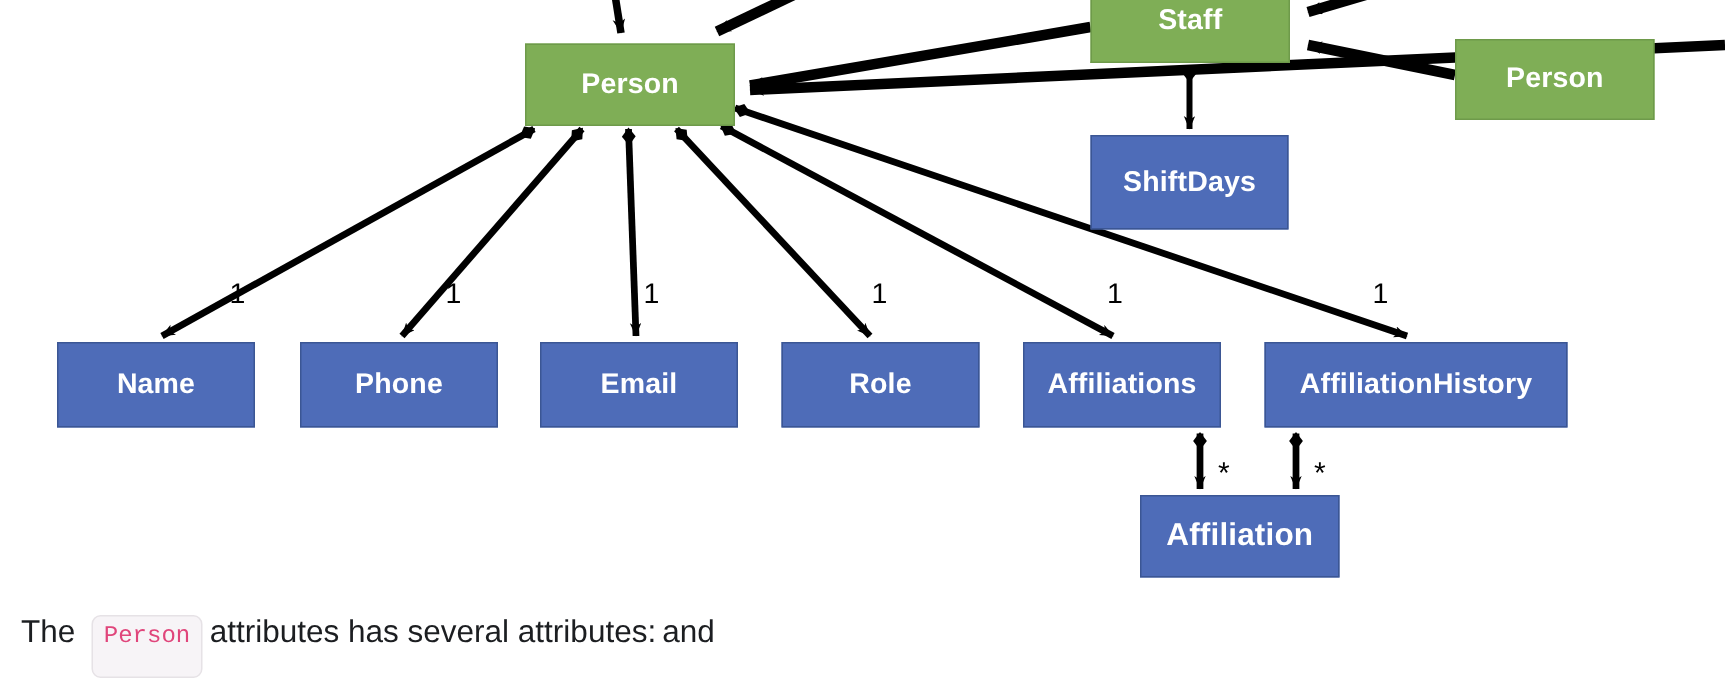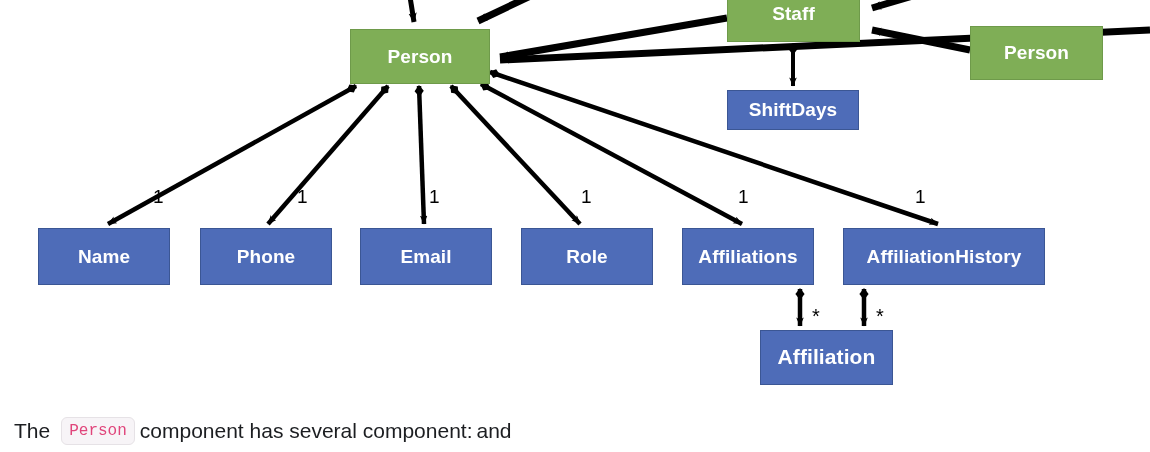--- a/index.html
+++ b/index.html
@@ -22,21 +22,21 @@
   .node.blue{background:#4E6CB8;border-color:#3b5694;}
   .node.clipped-top{border-top:none;}
 
   .mult{
     position:absolute;color:#000;font-weight:400;
     font-family:"Liberation Sans","DejaVu Sans",sans-serif;
   }
 
   #caption{
     position:absolute;left:0;top:410px;width:1150px;height:42px;
-    display:flex;align-items:center;
+    display:flex;
     font-size:21px;color:#1c1e21;white-space:nowrap;
     padding-left:14px;box-sizing:border-box;
   }
   #caption .txt{margin:0 4px 0 0;}
   #caption .txt.lead{margin-right:6px;}
   code.chip{
     font-family:"Liberation Mono","DejaVu Sans Mono",monospace;
     font-size:16px;color:#e0457b;background:#f7f4f7;
     border:1px solid #e6e2e6;border-radius:6px;
     padding:4px 7px;margin:0 5px;display:inline-block;
@@ -85,21 +85,21 @@
 
       <path d="M800,289 L800,326" stroke-width="4.5" marker-start="url(#mk-diamond)" marker-end="url(#mk-arrow)"></path>
       <path d="M864,289 L864,326" stroke-width="4.5" marker-start="url(#mk-diamond)" marker-end="url(#mk-arrow)"></path>
     </g>
   </svg>
 
   <div id="node-layer">
       <div class="node green" style="left: 350px; top: 29px; width: 140px; height: 55px; font-size: 19px;">Person</div>
       <div class="node green clipped-top" style="left: 727px; top: -14px; width: 133px; height: 56px; font-size: 19px;">Staff</div>
       <div class="node green" style="left: 970px; top: 26px; width: 133px; height: 54px; font-size: 19px;">Person</div>
-      <div class="node blue" style="left: 727px; top: 90px; width: 132px; height: 40px; font-size: 19px;">ShiftDays</div>
+      <div class="node blue" style="left: 727px; top: 90px; width: 132px; height: 63px; font-size: 19px;">ShiftDays</div>
       <div class="node blue" style="left: 38px; top: 228px; width: 132px; height: 57px; font-size: 19px;">Name</div>
       <div class="node blue" style="left: 200px; top: 228px; width: 132px; height: 57px; font-size: 19px;">Phone</div>
       <div class="node blue" style="left: 360px; top: 228px; width: 132px; height: 57px; font-size: 19px;">Email</div>
       <div class="node blue" style="left: 521px; top: 228px; width: 132px; height: 57px; font-size: 19px;">Role</div>
       <div class="node blue" style="left: 682px; top: 228px; width: 132px; height: 57px; font-size: 19px;">Affiliations</div>
       <div class="node blue" style="left: 843px; top: 228px; width: 202px; height: 57px; font-size: 19px;">AffiliationHistory</div>
       <div class="node blue" style="left: 760px; top: 330px; width: 133px; height: 55px; font-size: 21px;">Affiliation</div>
     </div>
 
   <div id="mult-layer">
@@ -110,15 +110,15 @@
       <span class="mult" style="left: 738px; top: 186px; font-size: 19px;">1</span>
       <span class="mult" style="left: 915px; top: 186px; font-size: 19px;">1</span>
       <span class="mult" style="left: 812px; top: 305px; font-size: 20px;">*</span>
       <span class="mult" style="left: 876px; top: 305px; font-size: 20px;">*</span>
     </div>
 </div>
 
 <div id="caption">
   <span class="txt lead">The</span>
   <code class="chip">Person</code>
-  <span class="txt">component has several component:</span>
+  <span class="txt">attributes has several attributes:</span>
   <span class="txt">and</span>
 </div>
 
 </body></html>

